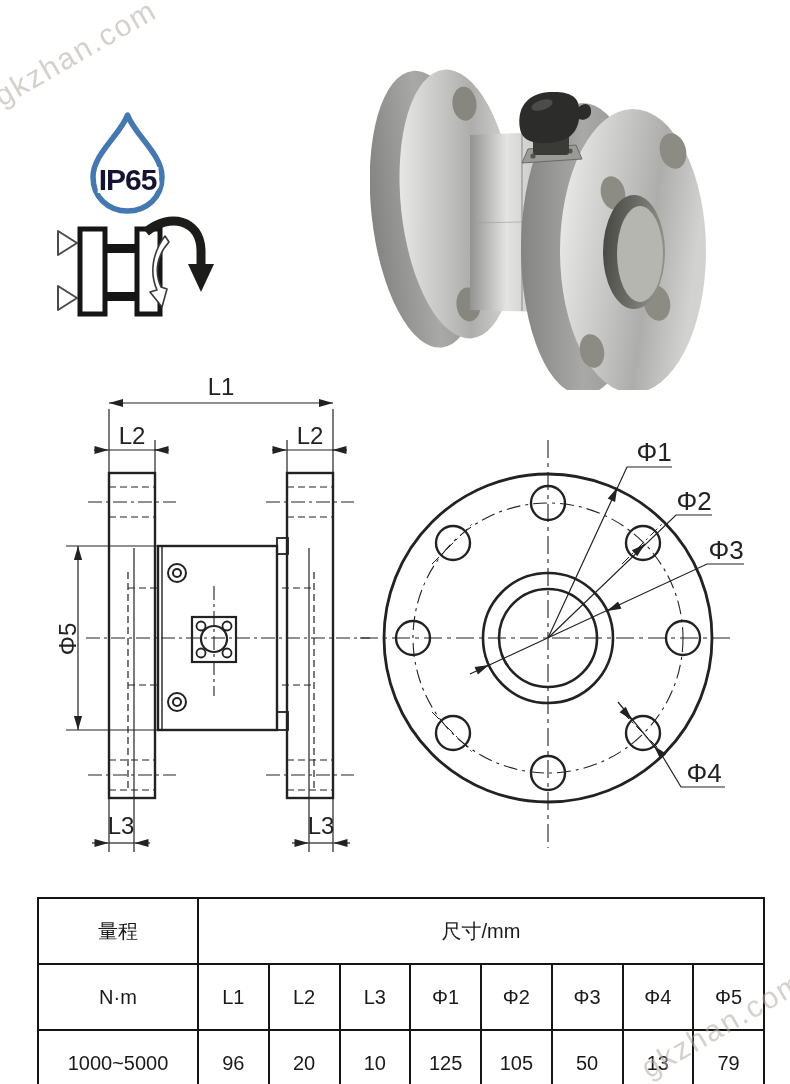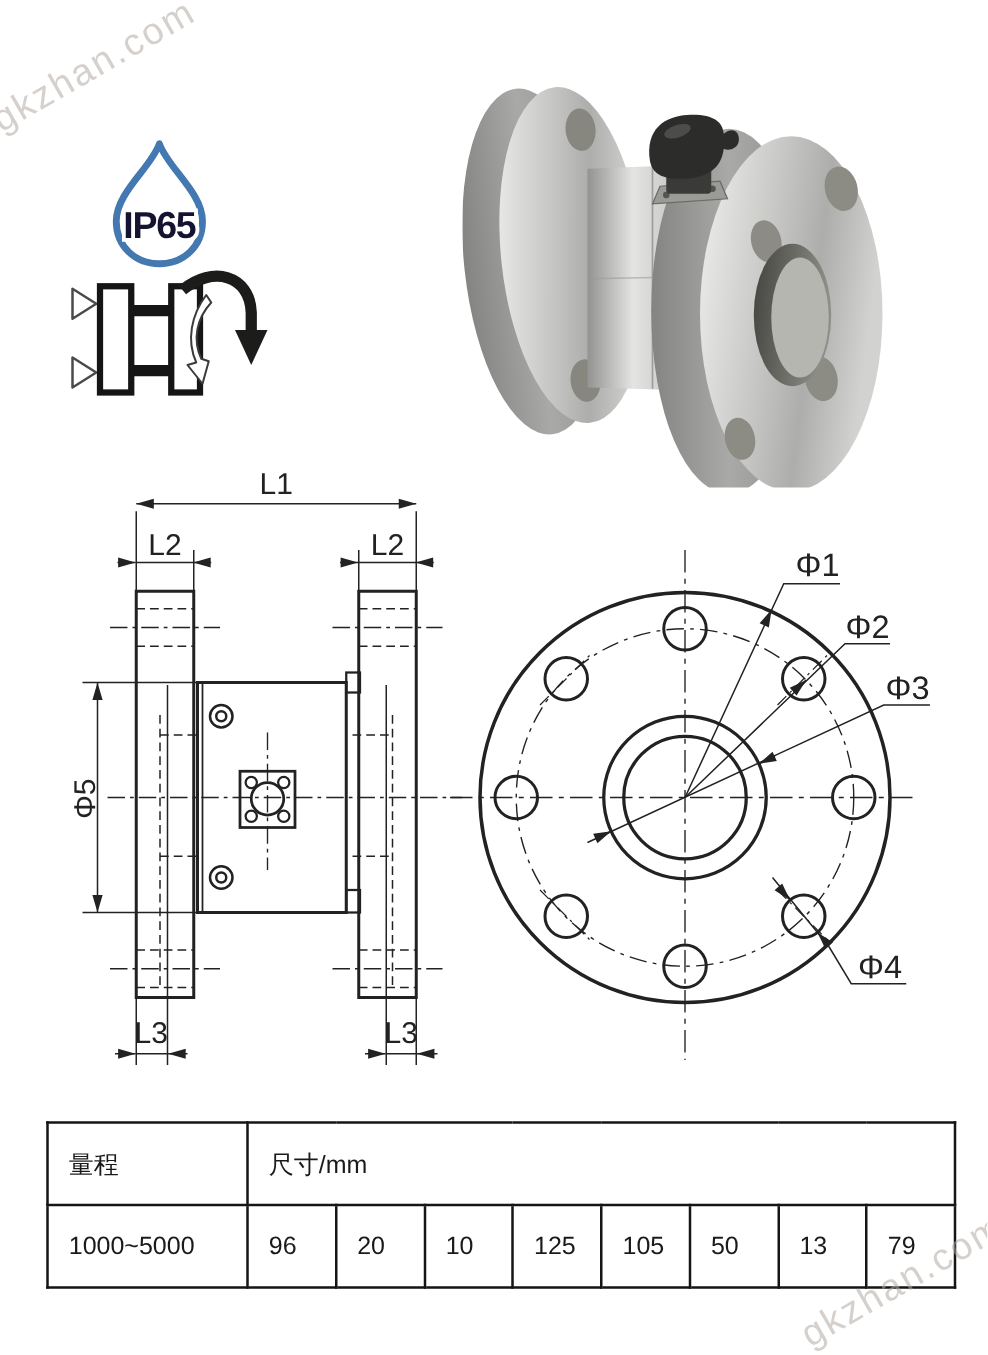--- a/index.html
+++ b/index.html
@@ -6,21 +6,21 @@
   .page{position:relative;width:790px;height:1084px;background:#ffffff;overflow:hidden;
         font-family:"Liberation Sans",sans-serif;color:#1a1a1a;}
   .abs{position:absolute;}
   .watermark{position:absolute;font-size:30px;letter-spacing:2px;color:rgba(178,170,162,0.55);
              transform:rotate(-30deg);text-align:center;width:195px;white-space:nowrap;z-index:9;}
   .wm-tl{left:-22px;top:36px;}
   .wm-br{left:625px;top:1008px;}
   svg text{font-family:"Liberation Sans",sans-serif;fill:#222;}
   .spec-table{position:absolute;left:37px;top:897px;width:726px;border-collapse:collapse;
               table-layout:fixed;z-index:5;}
-  .spec-table td{border:2px solid #151515;text-align:left;vertical-align:middle;
+  .spec-table td{border:2px solid #151515;text-align:center;vertical-align:middle;
                  font-size:20px;height:32px;padding:16px;background:transparent;}
 </style>
 </head>
 <body>
 
 <div class="page">
 
   <div class="watermark wm-tl">gkzhan.com</div>
   <div class="watermark wm-br">gkzhan.com</div>
 
@@ -266,20 +266,31 @@
     <colgroup>
       <col style="width:160px;">
       <col span="8" style="width:70.75px;">
     </colgroup>
     <tbody>
       <tr>
         <td>量程</td>
         <td colspan="8">尺寸/mm</td>
       </tr>
       <tr>
+        <td>N·m</td>
+        <td>L1</td>
+        <td>L2</td>
+        <td>L3</td>
+        <td>Φ1</td>
+        <td>Φ2</td>
+        <td>Φ3</td>
+        <td>Φ4</td>
+        <td>Φ5</td>
+      </tr>
+      <tr>
         <td>1000~5000</td>
         <td>96</td>
         <td>20</td>
         <td>10</td>
         <td>125</td>
         <td>105</td>
         <td>50</td>
         <td>13</td>
         <td>79</td>
       </tr>

